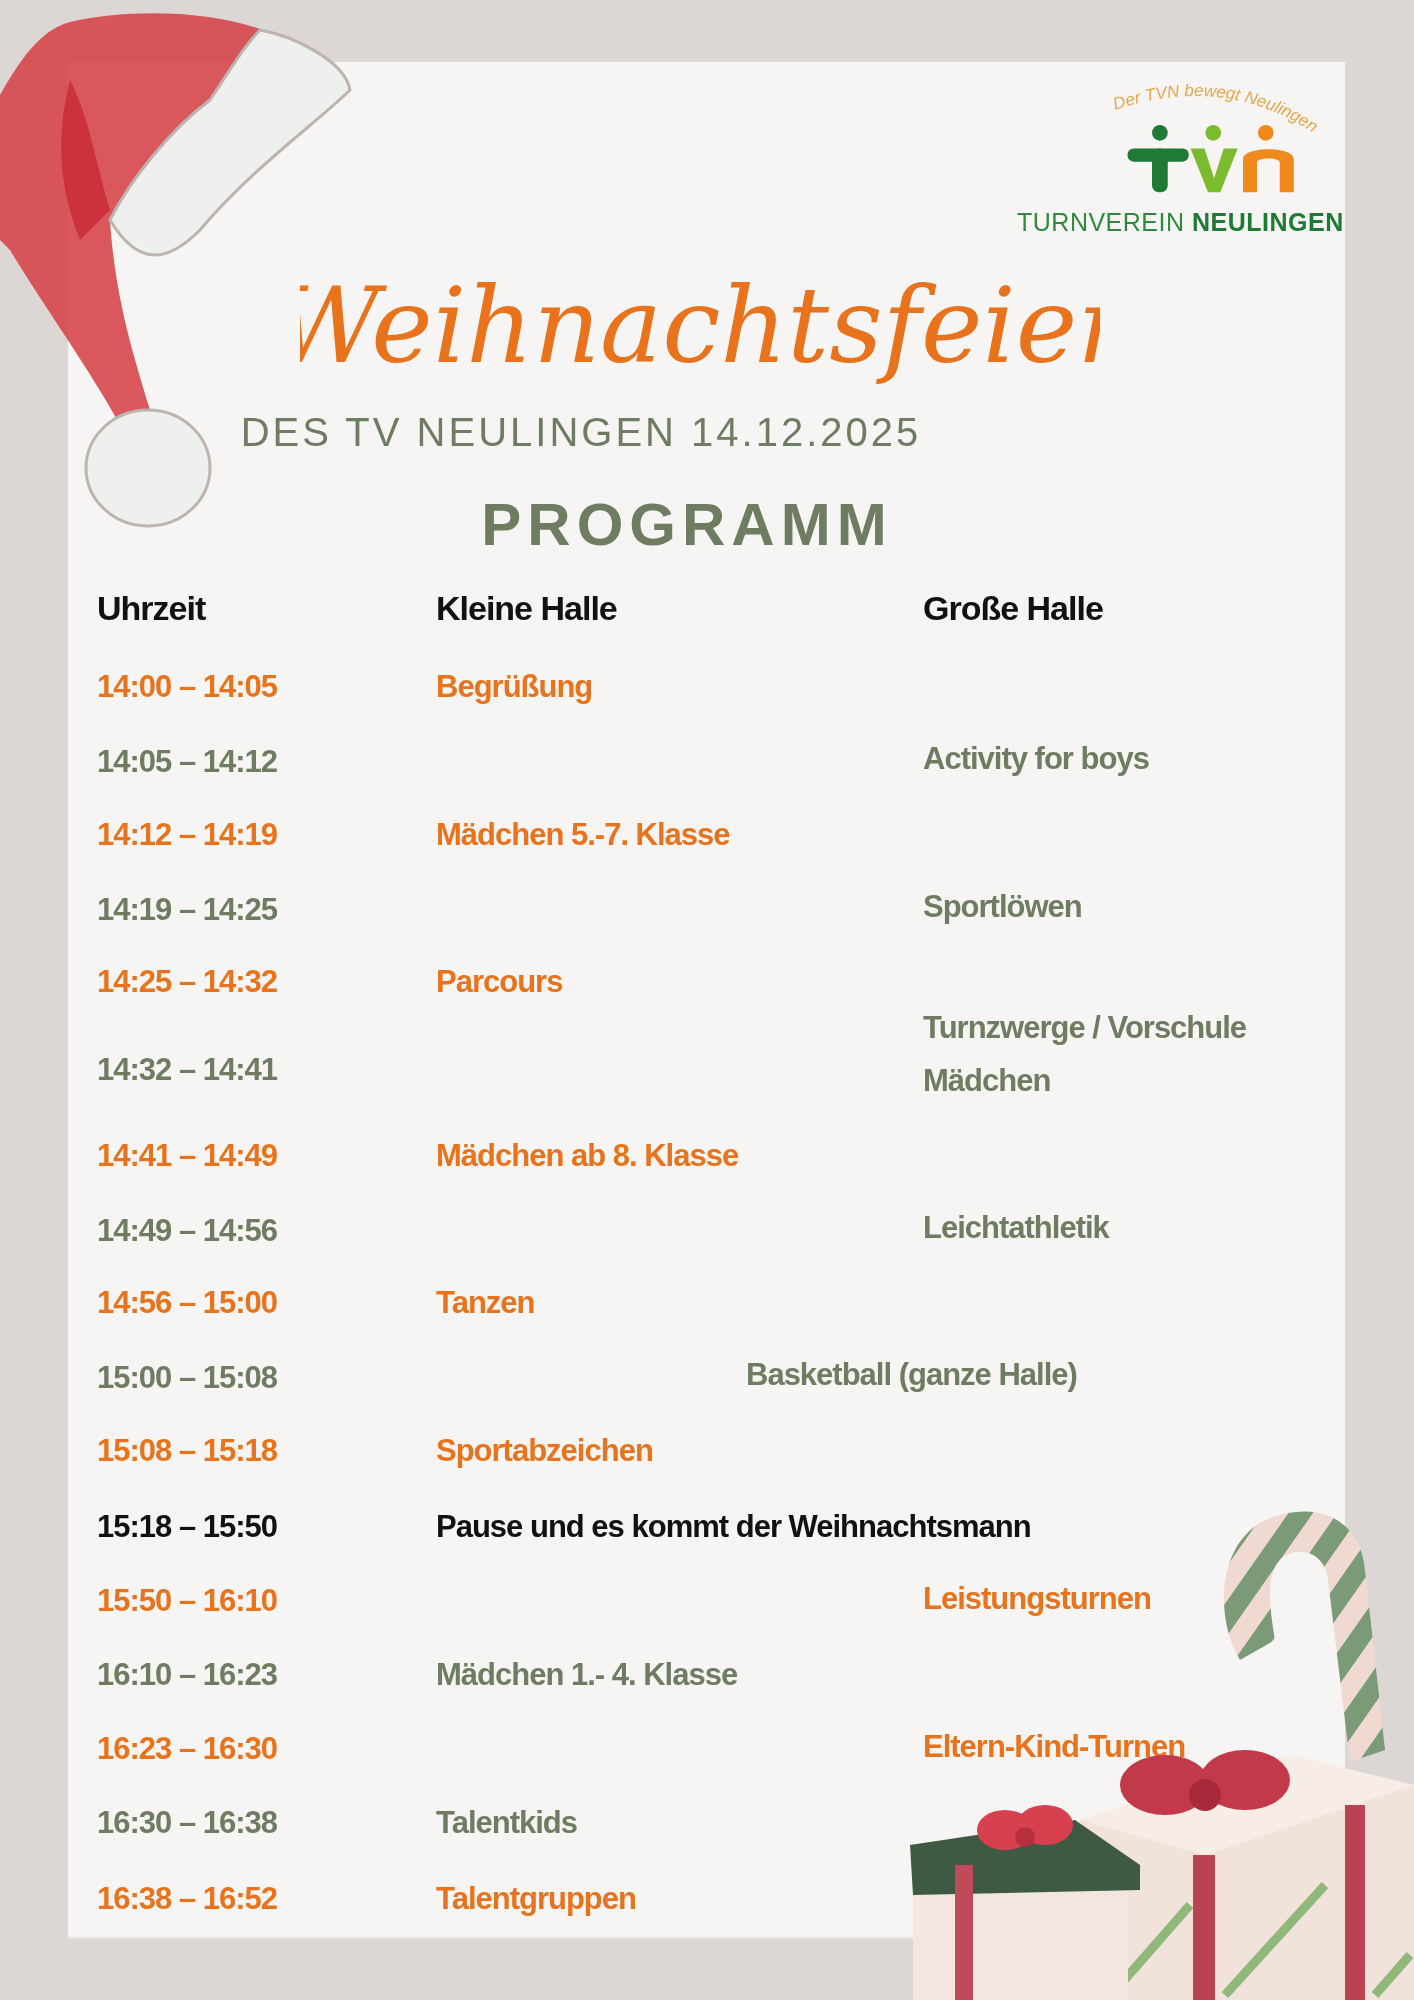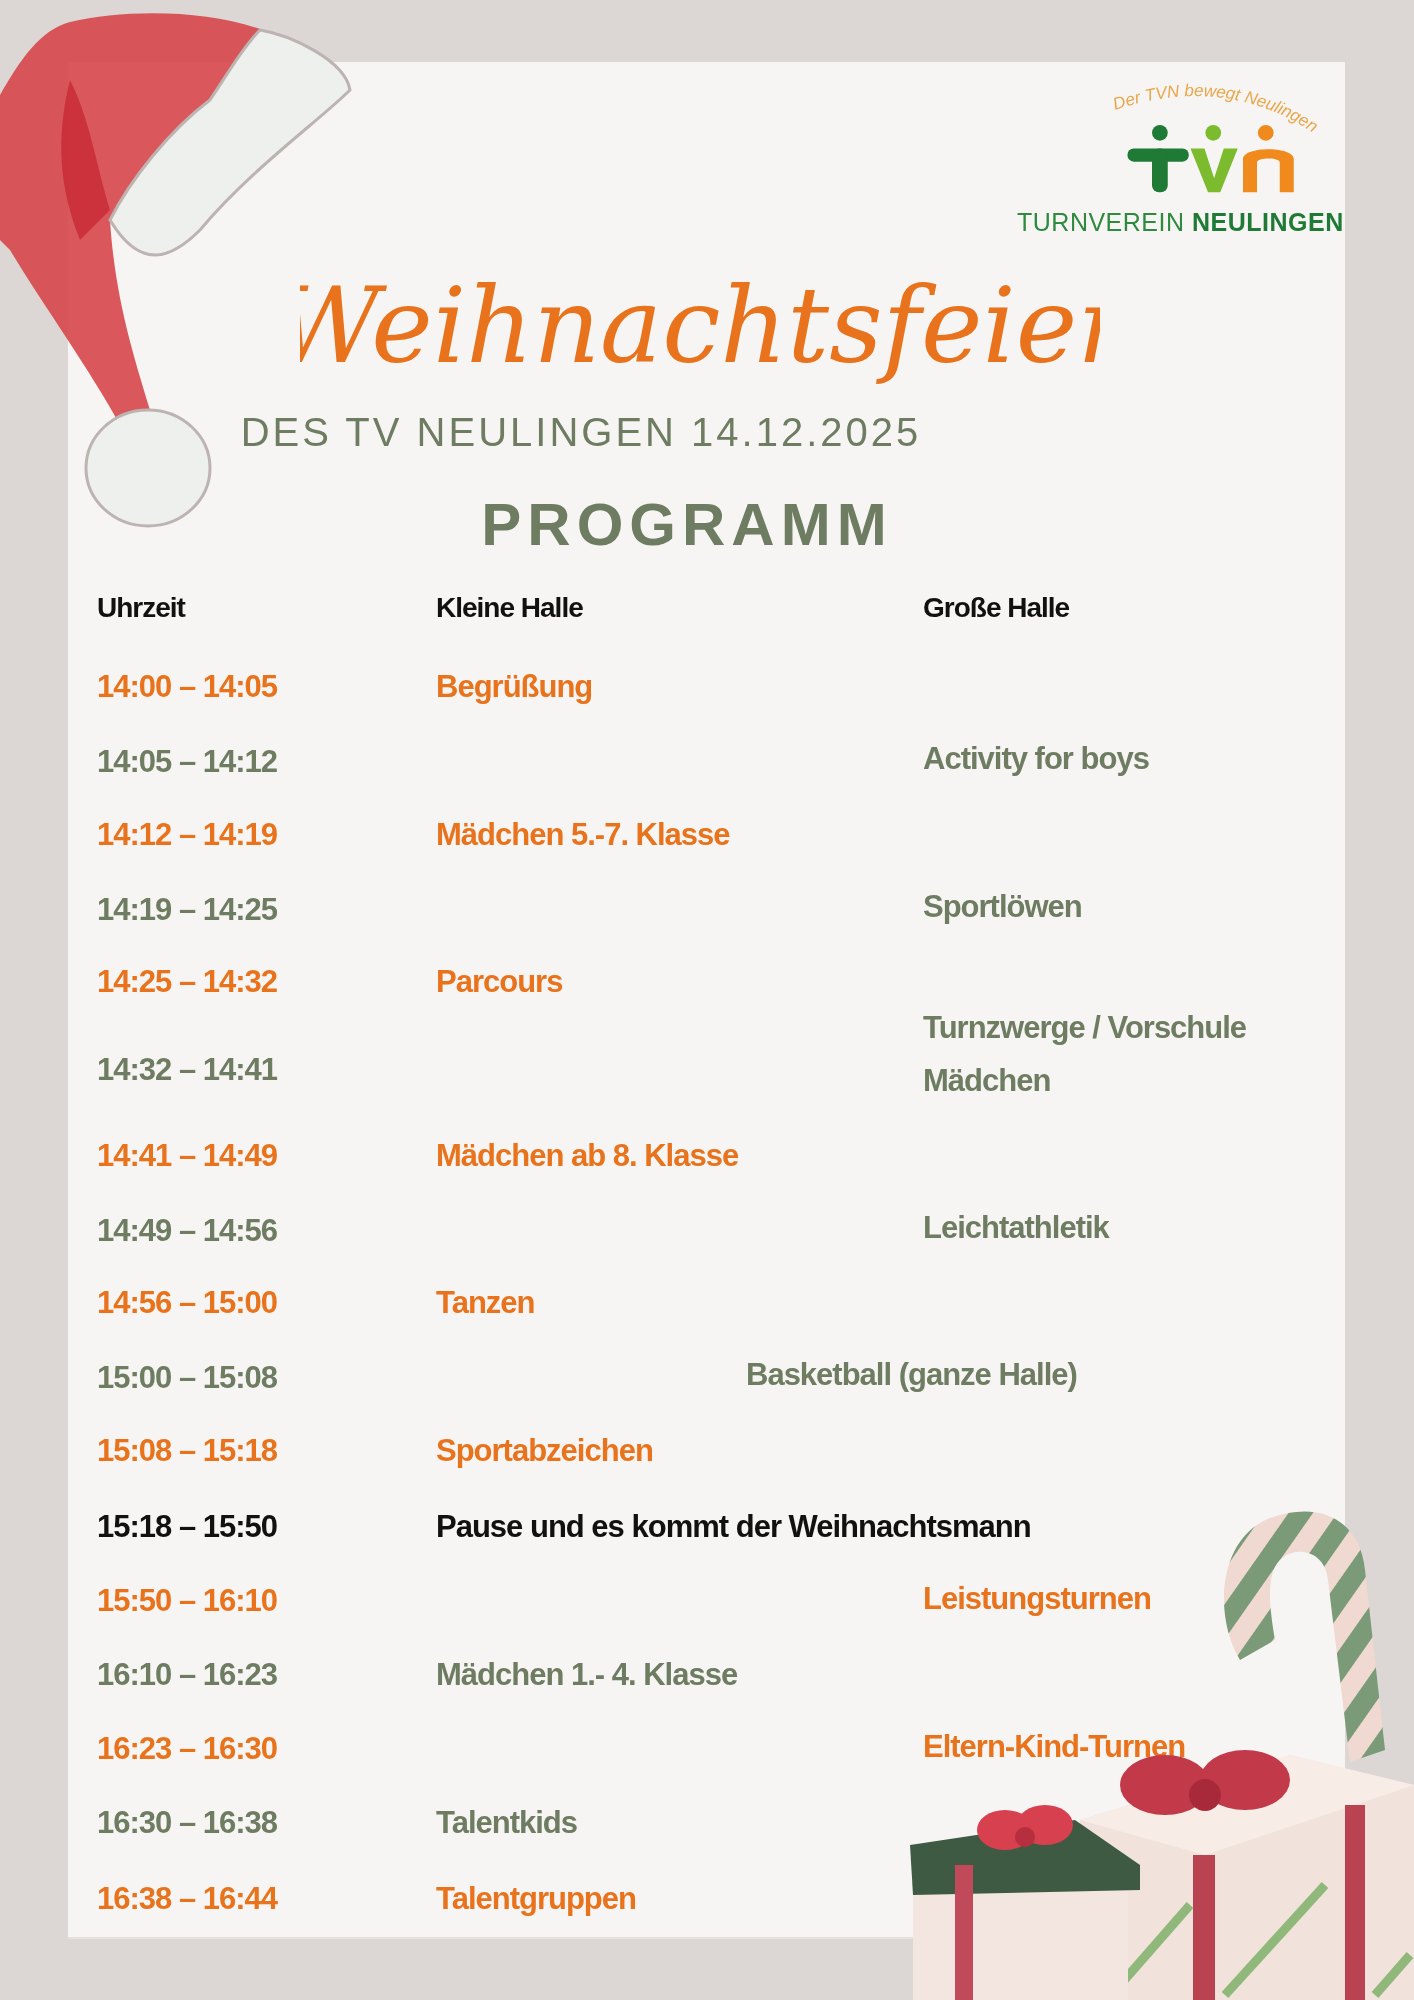--- a/index.html
+++ b/index.html
@@ -40,21 +40,21 @@
     
     .row { position: absolute; left: 0; width: 1414px; }
     .cell {
       position: absolute; font-weight: bold; font-size: 31px; letter-spacing: -1px;
       line-height: 42px; white-space: nowrap;
     }
     .c-time { left: 97px; }
     .c-small { left: 436px; }
     .c-big { left: 923px; text-align: center; }
     .c-both { left: 746px; text-align: center; }
-    .hdr .cell { font-size: 28px; color: #111; }
+    .hdr .cell { font-size: 34px; color: #111; }
     .orange { color: #e8731c; }
     .green { color: #6e7c62; }
     .black { color: #111; }
 
     
     .deco { position: absolute; }
   </style>
 </head>
 <body>
 
@@ -162,21 +162,21 @@
 </div>
 <div class="row orange" style="top:1728px">
   <span class="cell c-time">16:23 – 16:30</span>
   <span class="cell c-big" style="margin-top:-2px">Eltern-Kind-Turnen</span>
 </div>
 <div class="row green" style="top:1802px">
   <span class="cell c-time">16:30 – 16:38</span>
   <span class="cell c-small">Talentkids</span>
 </div>
 <div class="row orange" style="top:1878px">
-  <span class="cell c-time">16:38 – 16:44</span>
+  <span class="cell c-time">16:38 – 16:52</span>
   <span class="cell c-small">Talentgruppen</span>
 </div>
 
 <svg class="deco" style="left:1200px;top:1500px" width="214" height="320" viewBox="0 0 214 320">
   <defs>
     <pattern id="stripes" width="40" height="40" patternUnits="userSpaceOnUse" patternTransform="rotate(35)">
       <rect width="40" height="40" fill="#efd9d0"></rect>
       <rect width="20" height="40" fill="#7a9a78"></rect>
     </pattern>
   </defs>

